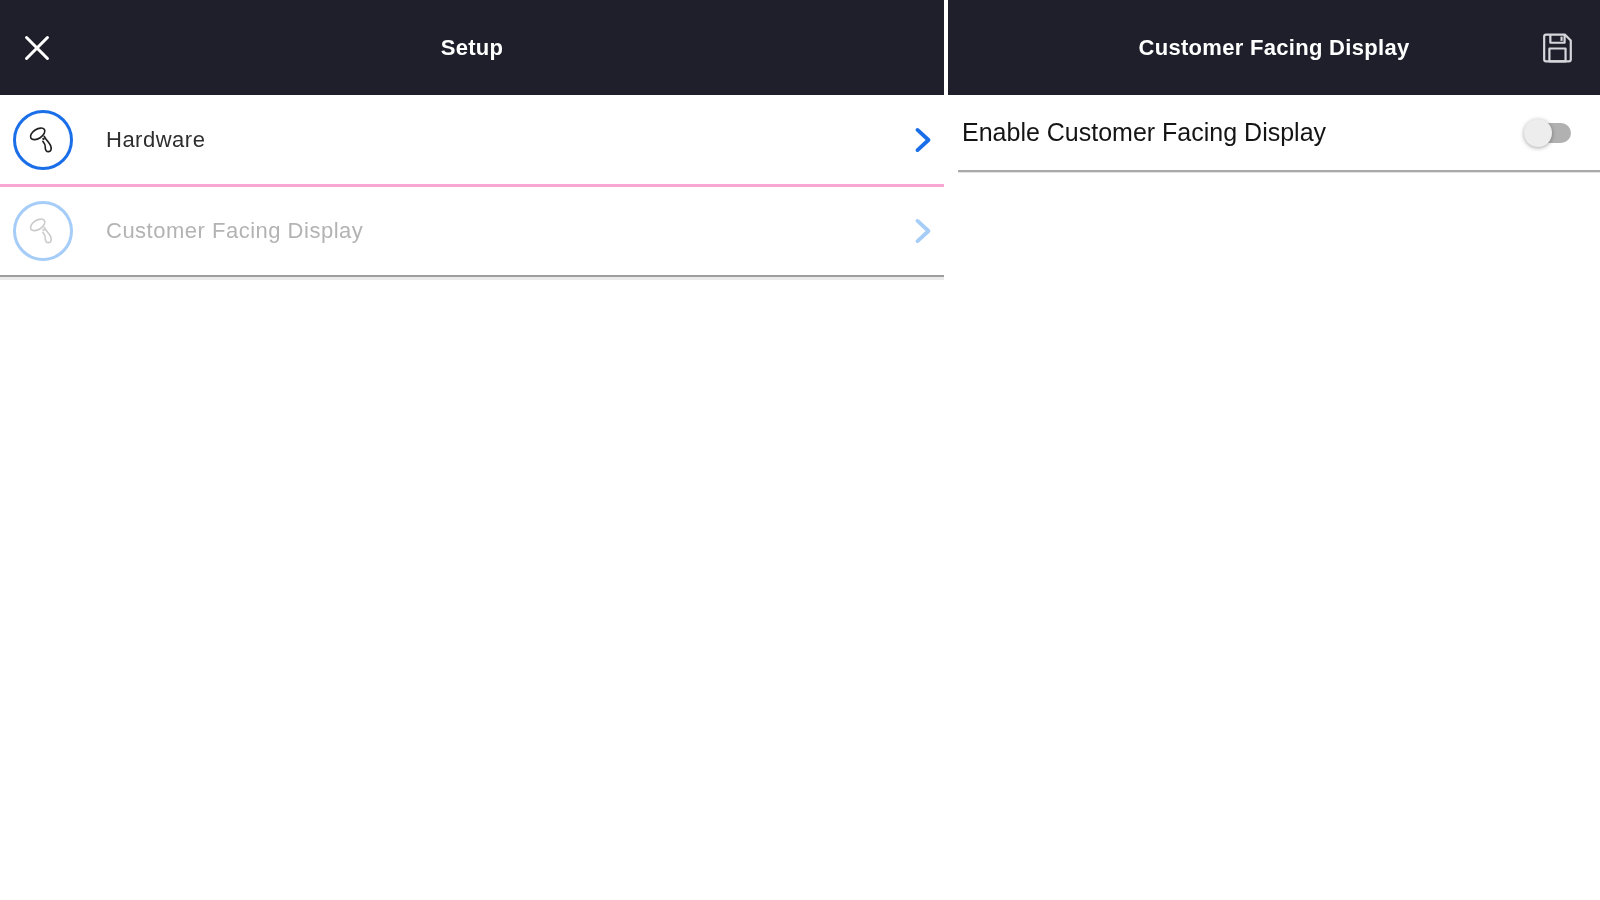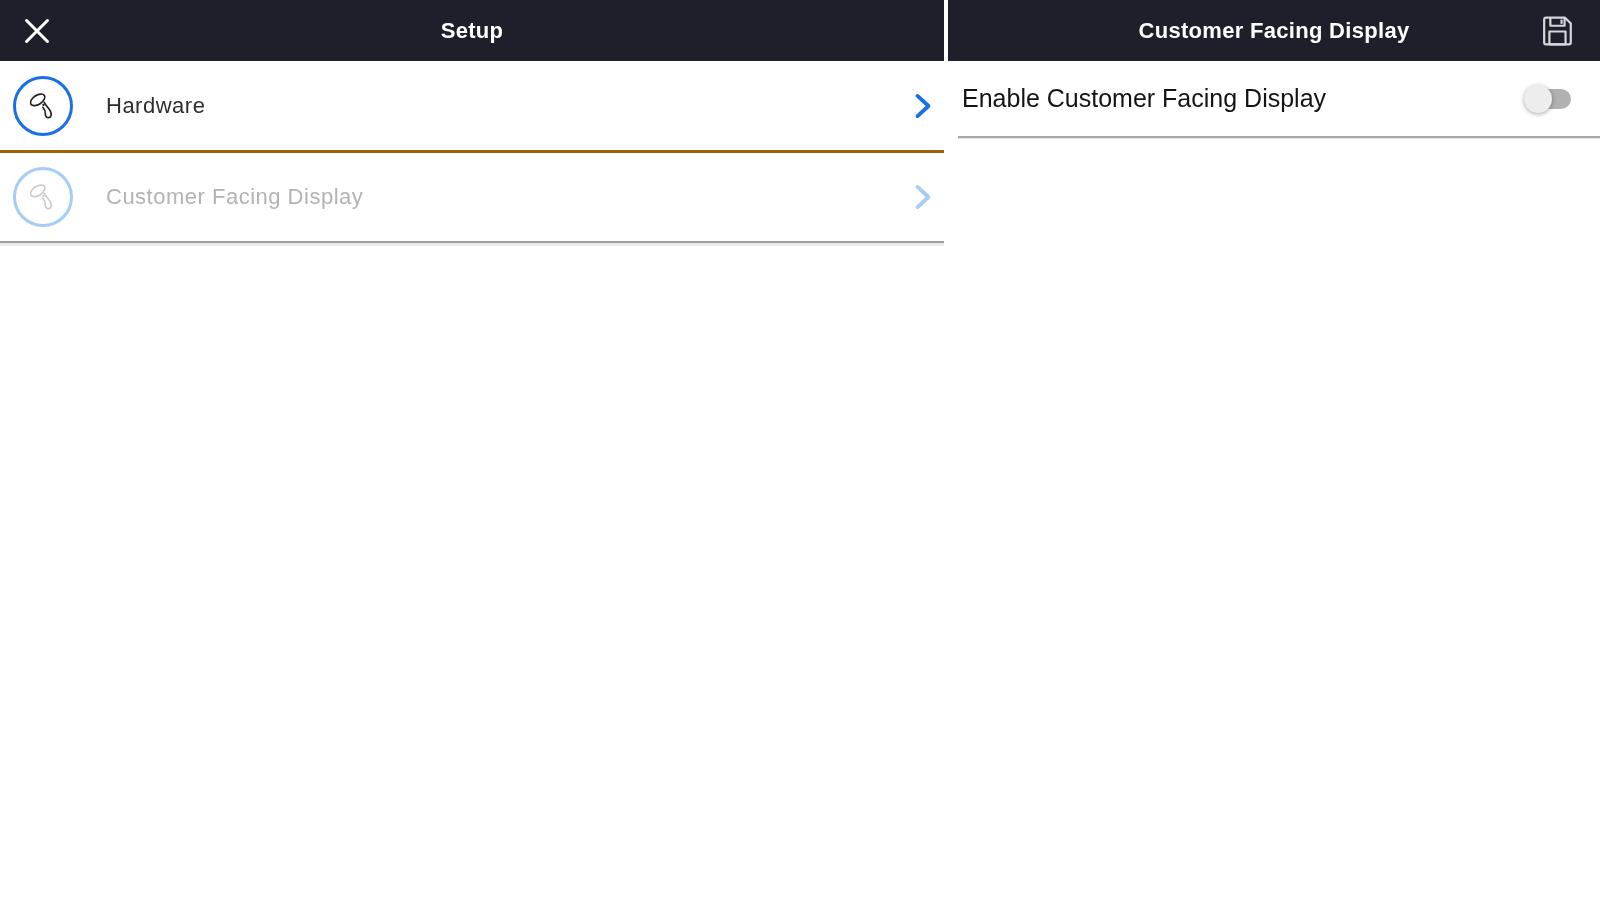--- a/index.html
+++ b/index.html
@@ -11,42 +11,42 @@
     position: relative;
     overflow: hidden;
   }
 
   
   .panel-left  { position: absolute; left: 0;    top: 0; width: 944px;  height: 100%; background: #fff; }
   .panel-right { position: absolute; left: 948px; top: 0; right: 0;     height: 100%; background: #fff; }
 
   
   .appbar {
-    height: 61px; background: #1F1F2B;
+    height: 95px; background: #1F1F2B;
     display: flex; align-items: center; justify-content: center;
     position: relative;
   }
   .appbar-title {
     color: #ffffff; font-weight: bold; font-size: 22px; letter-spacing: 0.3px;
   }
   .icon-btn {
     position: absolute; top: 50%; transform: translateY(-50%);
     width: 46px; height: 46px; padding: 0;
     background: none; border: none; cursor: pointer;
     display: flex; align-items: center; justify-content: center;
   }
   .close-btn { left: 14px; }
   .save-btn  { right: 20px; }
 
   
   .menu-row {
     height: 92px; display: flex; align-items: center;
     padding-left: 13px; background: #fff;
   }
-  .menu-row.row-first { border-bottom: 3px solid #a16207; }
+  .menu-row.row-first { border-bottom: 3px solid #f9a8d4; }
   .menu-row.row-last  { height: 90px; border-bottom: 2px solid #9E9E9E; box-shadow: 0 3px 0 rgba(0,0,0,0.08); }
 
   .row-icon {
     width: 60px; height: 60px; border-radius: 50%;
     border: 3px solid #1A6FE8;
     display: flex; align-items: center; justify-content: center;
     color: #1f1f1f; flex: none; background: #fff;
   }
   .row-label {
     margin-left: 33px; font-size: 22px; color: #2E2E2E; letter-spacing: 0.5px;

